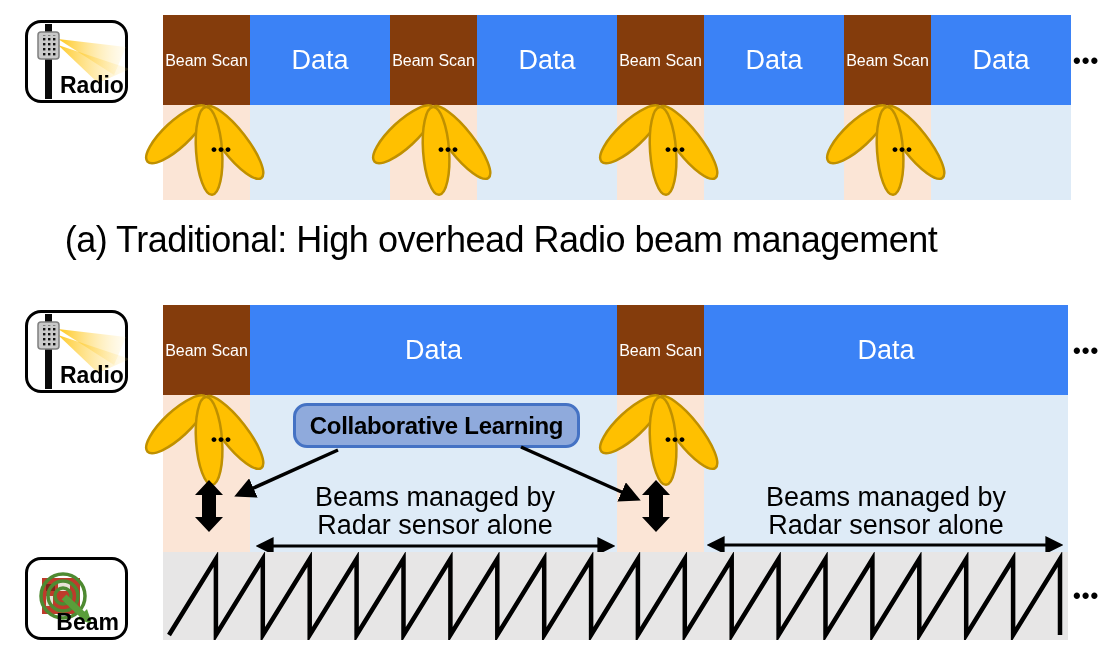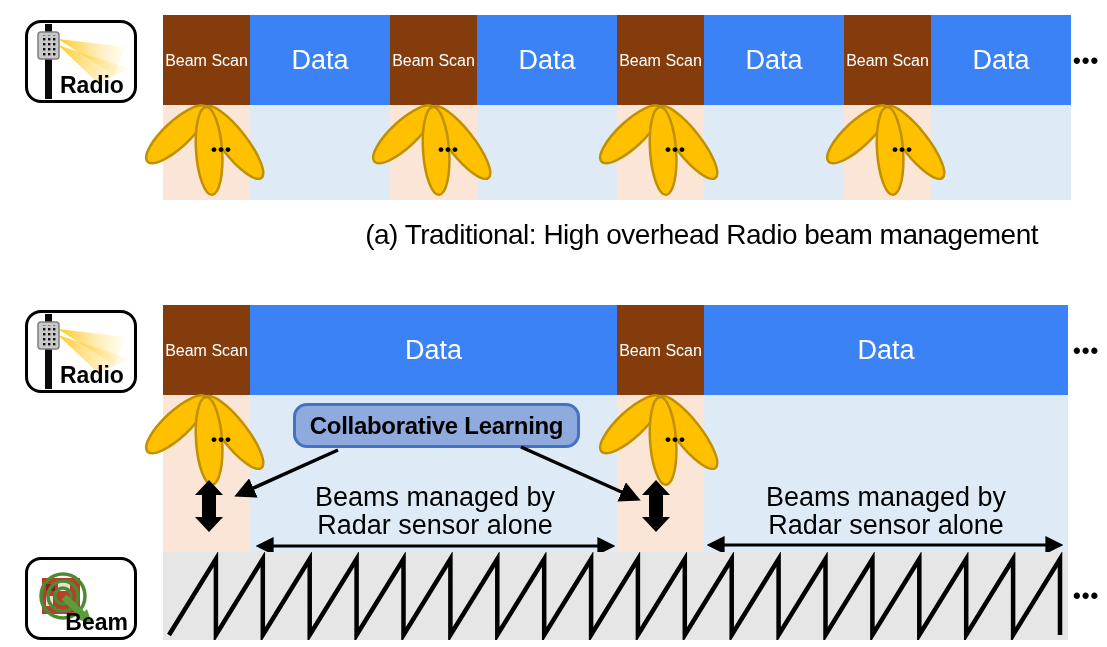--- a/index.html
+++ b/index.html
@@ -8,29 +8,29 @@
     font-family:"Liberation Sans", sans-serif; overflow:hidden;
   }
   .block { position:absolute; display:flex; align-items:center; justify-content:center;
            color:#fff; text-align:center; }
   .bs   { background:#843C0C; font-size:16px; line-height:29px; width:87px; }
   .data { background:#3b82f6; font-size:27px; }
   .strip { position:absolute; }
   .peach { background:#FBE5D6; }
   .lblue { background:#DEEBF7; }
   .gray-box { position:absolute; left:163px; top:552px; width:905px; height:88px; background:#E7E6E6; }
-  .icon-box { position:absolute; width:112px; height:83px; background:#fff;
+  .icon-box { position:absolute; width:103px; height:83px; background:#fff;
               border:3px solid #000; border-radius:16px; box-sizing:border-box;text-align:right; }
   .icon-label { position:absolute; font-weight:bold; font-size:23px; color:#000; }
   .fan-wrap { position:absolute; width:130px; height:95px; }
   .fan-dots { position:absolute; left:70px; top:36px; font-weight:bold; font-size:17px;
               letter-spacing:1px; color:#000; }
   .ellipsis { position:absolute; font-weight:bold; font-size:22px; color:#000; letter-spacing:1px; }
-  .caption { position:absolute; left:0px; top:219px; width:1002px; text-align:right;
-             font-size:28px; color:#000; letter-spacing:-0.5px;padding-left:36px; }
+  .caption { position:absolute; left:0px; top:219px; width:1002px; text-align:center;
+             font-size:36px; color:#000; letter-spacing:-0.5px; }
   .collab-box { position:absolute; left:293px; top:403px; width:287px; height:45px;
                 background:#8FAADC; border:3.5px solid #4472C4; border-radius:14px;
                 box-sizing:border-box; display:flex; align-items:center; justify-content:center;
                 font-weight:bold; font-size:24px; letter-spacing:-0.3px; color:#000; }
   .managed-text { position:absolute; top:483px; text-align:center; font-size:27px;
                   line-height:28px; color:#000; }
   .abs { position:absolute; }
 </style>
 </head>
 <body>

